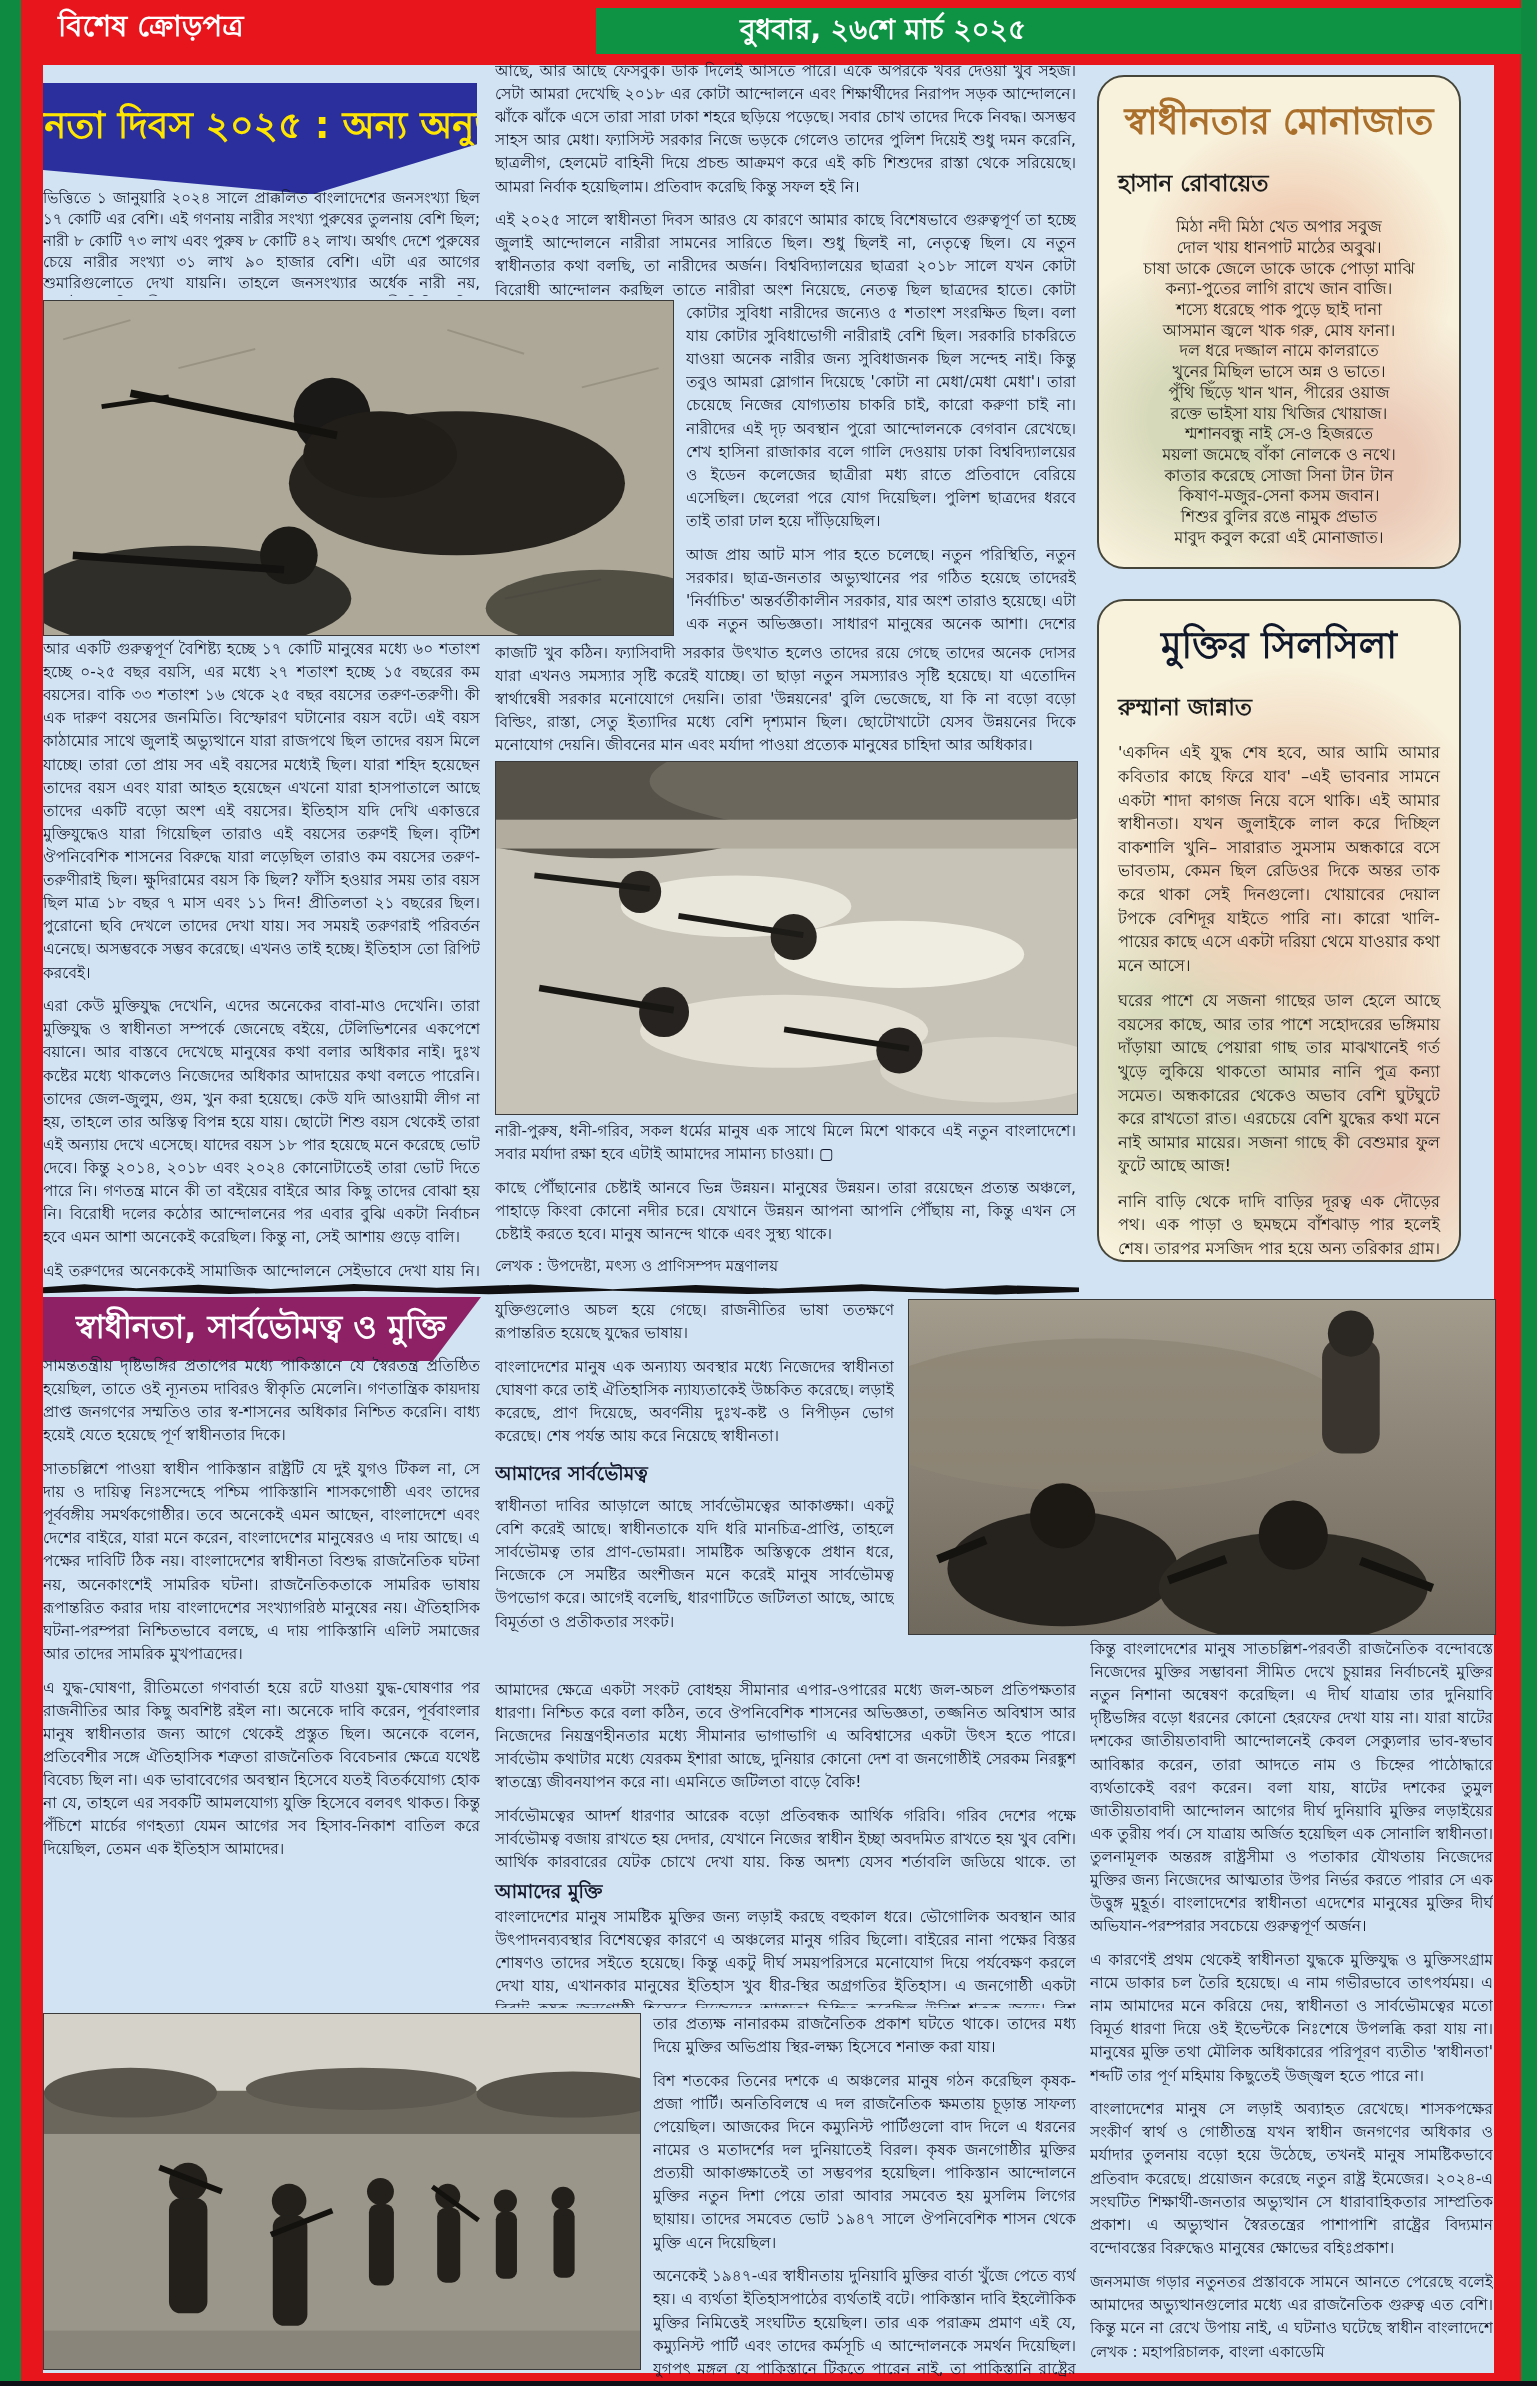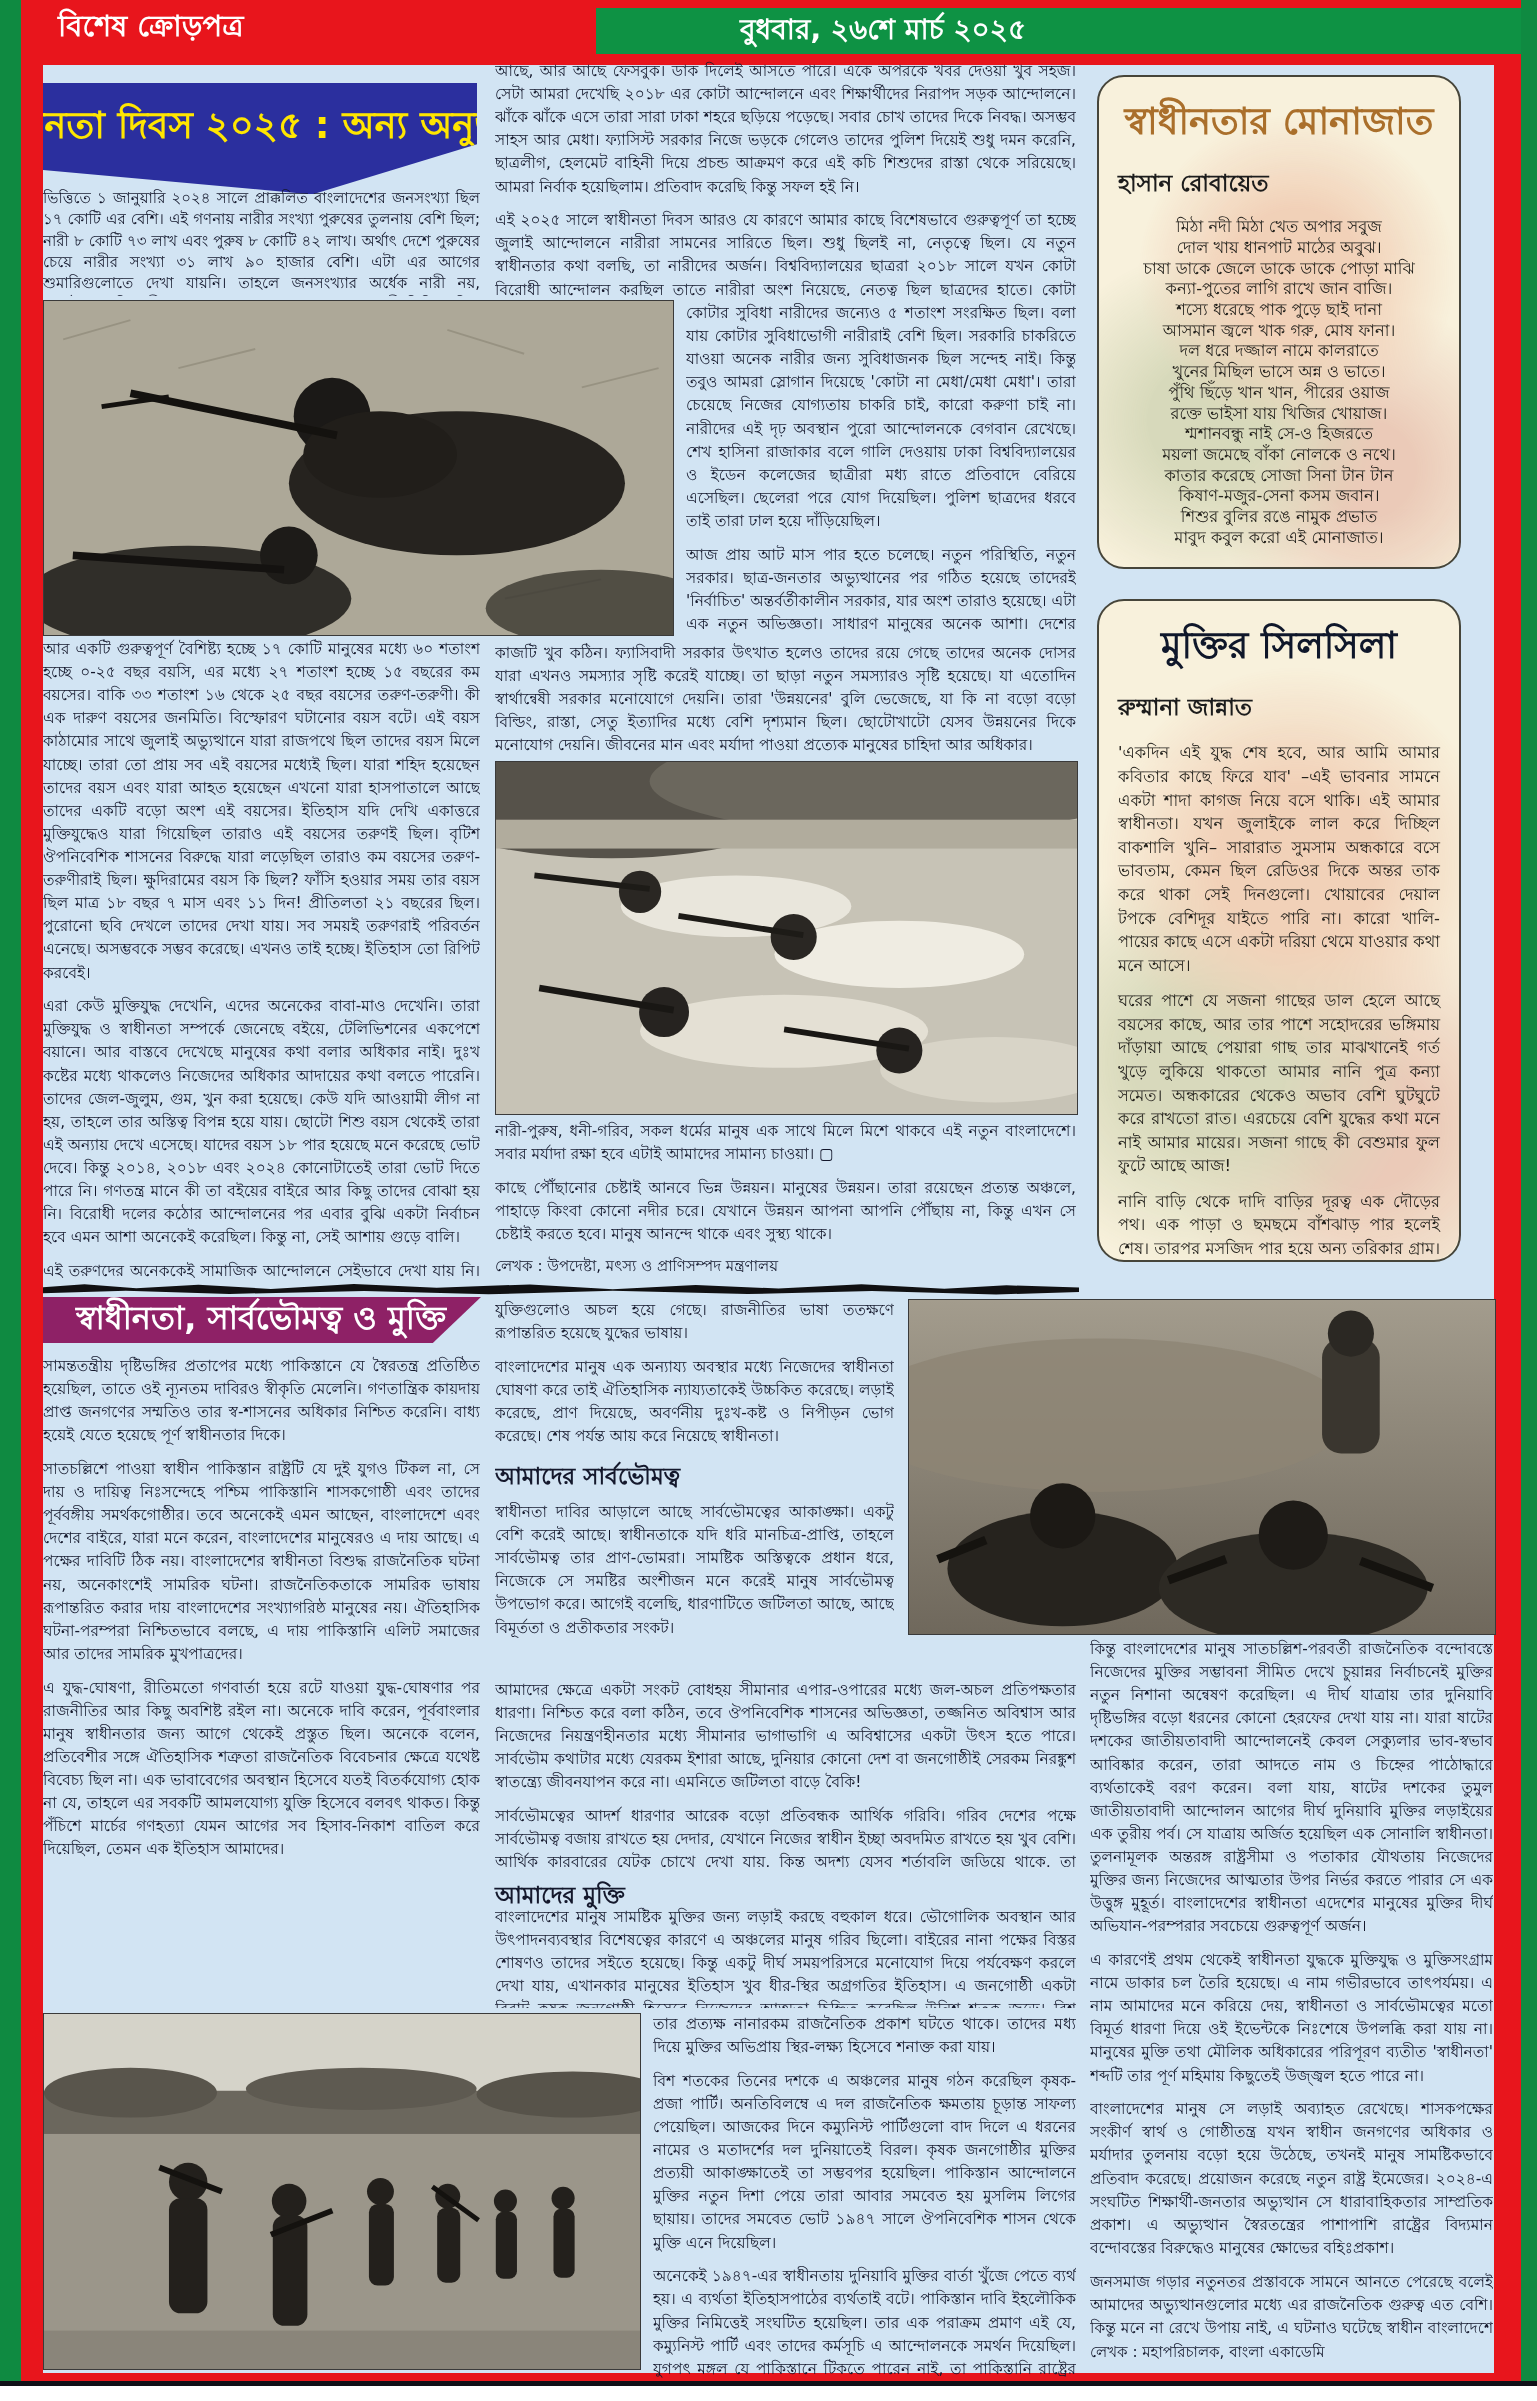--- a/index.html
+++ b/index.html
@@ -15,21 +15,21 @@
   
   .masthead{left:21px;top:0;width:1500px;height:54px;display:flex;}
   .mast-left{width:538px;background:#e8151c;color:#fff;display:flex;align-items:center;
              padding-left:37px;font-size:29px;font-weight:bold;}
   .mast-right{flex:1;background:#0e9244;border-top:8.6px solid #e8151c;color:#fff;
               display:flex;align-items:center;justify-content:space-between;
               padding:0 33px 0 144px;font-size:28px;font-weight:bold;}
   
   .bt{font-size:15.4px;line-height:1.5;text-align:justify;overflow:hidden;}
   .bt p{margin:0 0 10.6px 0;}
-  .subhead{font-weight:bold;font-size:23px;margin:3.8px 0 7.7px 0;text-align:left;}
+  .subhead{font-weight:bold;font-size:19px;margin:3.8px 0 7.7px 0;text-align:left;}
   .author-line{font-size:15px;overflow:hidden;white-space:nowrap;}
   
   .h1-banner{left:43px;top:83px;width:434px;height:98px;background:#2b2f9e;
              clip-path:polygon(0 0,100% 0,100% 55%,62% 100%,0 78%);
              color:#ffe600;font-weight:bold;font-size:37px;
              display:flex;justify-content:center;padding-top:13.4px;white-space:nowrap;}
   .a1-intro{left:43px;top:188px;width:437px;height:108px;font-size:15px;line-height:1.42;}
   .photo-frame{border:1px solid #3a3a3a;overflow:hidden;background:#b5b1a1;}
   .photo1{left:43px;top:300px;width:629px;height:334px;}
   .a1-beside{left:686px;top:302px;width:390px;height:334px;}
@@ -55,21 +55,21 @@
   .box-poem{top:75px;height:494px;}
   .box-essay{top:599px;height:663px;}
   .side-title{text-align:center;font-weight:bold;font-size:37px;margin:1.9px 0 9.6px 0;}
   .poem-title{color:#aa6f2b;}
   .essay-title{color:#0f172a;}
   .side-author{text-align:left;font-weight:bold;font-size:23px;margin:0 0 13.4px 0;color:#1c1c1c;}
   .poem-lines{text-align:center;font-size:16.3px;line-height:20.7px;color:#23211c;}
   .essay-text{font-size:16.3px;line-height:1.45;text-align:justify;color:#23211c;}
   .essay-text p{margin:0 0 11.5px 0;}
   
-  .h2-banner{left:43px;top:1297px;width:405px;height:46px;background:#8e2166;
+  .h2-banner{left:43px;top:1297px;width:405px;height:64px;background:#8e2166;
              clip-path:polygon(0 0,100% 0,89% 100%,0 100%);
              color:#ffffff;font-weight:bold;font-size:32px;display:flex;align-items:center;
              padding-left:33px;white-space:nowrap;}
   .a2-col1{left:43px;top:1355px;width:437px;height:653px;}
   .a2-col2{left:495px;top:1299px;width:399px;height:373px;}
   .photo3{left:908px;top:1299px;width:586px;height:334px;}
   .a2-col2-wide{left:495px;top:1679px;width:581px;height:188px;}
   .a2-sub2{left:495px;top:1873px;width:307px;height:29px;}
   .a2-wide2{left:495px;top:1906px;width:581px;height:102px;}
   .photo4{left:43px;top:2013px;width:596px;height:355px;}

